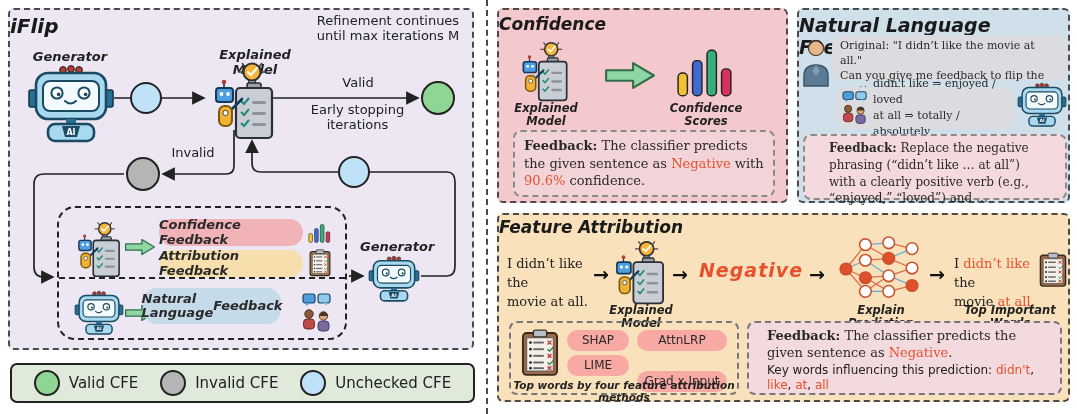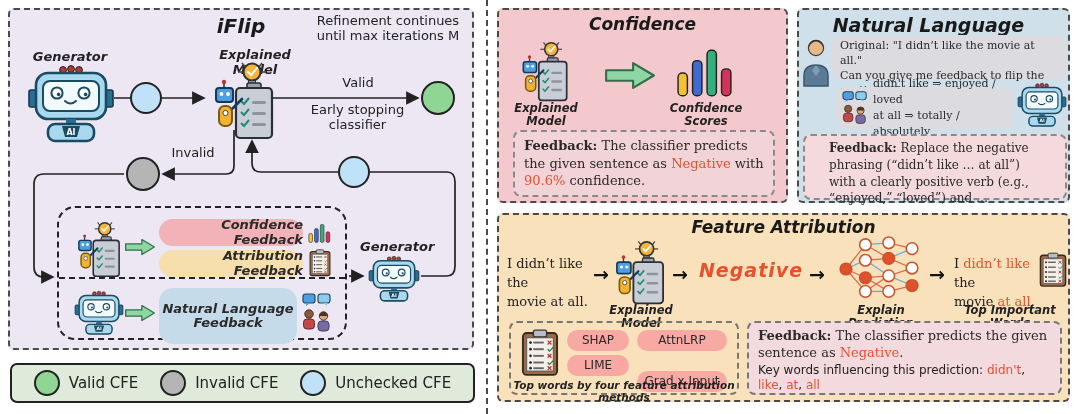--- a/index.html
+++ b/index.html
@@ -1,25 +1,25 @@
 <!DOCTYPE html>
 <html><head>
 <meta charset="utf-8">
 <style>
   html,body{margin:0;padding:0;background:#fff;}
   .canvas{position:relative;width:1077px;height:414px;background:#fff;
           font-family:"DejaVu Sans",sans-serif;color:#222;overflow:hidden;}
   .a{position:absolute;}
   .panel{position:absolute;border:2px dashed #4a4a4a;border-radius:6px;box-sizing:border-box;}
-  .ttl{font-weight:bold;font-style:italic;text-align:center;color:#1a1a1a;}
+  .ttl{font-weight:bold;font-style:italic;color:#1a1a1a;}
   .lbl{font-size:13px;text-align:center;line-height:1.15;color:#222;}
   .serif{font-family:"DejaVu Serif",serif;}
   .orange{color:#e8502e;}
   .pill{position:absolute;border-radius:14px;display:flex;align-items:center;justify-content:center;
-        font-weight:bold;font-style:italic;font-size:13px;text-align:right;line-height:1.1;color:#2a2a2a;}
+        font-weight:bold;font-style:italic;font-size:13px;text-align:left;line-height:1.1;color:#2a2a2a;}
   .pill-pink{background:#f1b3b8;}
   .pill-yellow{background:#f6dfad;}
   .pill-blue{background:#c6dbe9;}
   .pill-salmon{background:#f8a9a4;border-radius:11px;font-style:normal;font-weight:normal;font-size:12px;}
   .innerbox{position:absolute;border:2px dashed #8a8a8a;border-radius:8px;box-sizing:border-box;}
   .left-panel{left:8px;top:8px;width:466px;height:342px;background:#ece7f3;}
   .legend{left:10px;top:363px;width:465px;height:40px;background:#dfeadb;border:2px solid #222;
           border-radius:7px;display:flex;align-items:center;justify-content:space-evenly;box-sizing:border-box;}
   .legend-item{display:flex;align-items:center;gap:9px;}
   .legend-dot{width:26px;height:26px;border-radius:50%;border:2px solid #222;box-sizing:border-box;}
@@ -213,21 +213,21 @@
       </svg>
 
     <div class="a lbl" style="left:185px;top:38px;width:120px;font-weight:bold;font-style:italic">Explained Model</div>
     <svg class="a" style="left:202px;top:50px" width="64" height="80">
         <use href="#sym-em"></use>
       </svg>
 
     <div class="a lbl" style="left:292px;top:66px;width:112px">Valid</div>
     <div class="a lbl" style="left:290px;top:93px;width:115px">
       <div>Early stopping</div>
-      <div>classifier</div>
+      <div>iterations</div>
     </div>
 
     <div class="a lbl" style="left:152px;top:136px;width:62px">Invalid</div>
 
     <div class="a" style="left:47px;top:196px;width:290px;height:134px;border:2px dashed #222;border-radius:18px;box-sizing:border-box">
       <div class="dash-divider" style="top:69px"></div>
 
       <svg class="a" style="left:17px;top:12px" width="46" height="58">
           <use href="#sym-em"></use>
         </svg>
@@ -242,21 +242,21 @@
       <svg class="a" style="left:250px;top:41px" width="22" height="28">
           <use href="#sym-clipboard"></use>
         </svg>
 
       <svg class="a" style="left:15px;top:82px" width="50" height="46">
           <use href="#sym-robot"></use>
         </svg>
       <svg class="a" style="left:66px;top:96px" width="30" height="18">
           <use href="#sym-greenarrow"></use>
         </svg>
-      <div class="pill pill-blue" style="left:100px;top:80px;width:138px;height:56px;flex-direction:column">
+      <div class="pill pill-blue" style="left:84px;top:80px;width:138px;height:36px;flex-direction:row">
         <div>Natural Language</div>
         <div>Feedback</div>
       </div>
       <svg class="a" style="left:243px;top:84px" width="30" height="42">
           <use href="#sym-chat"></use>
         </svg>
     </div>
 
     <div class="a lbl" style="left:350px;top:230px;width:72px;font-weight:bold;font-style:italic">Generator</div>
     <svg class="a" style="left:358px;top:245px" width="52" height="48">
@@ -366,21 +366,21 @@
       <svg class="a" style="left:10px;top:6px" width="38" height="48">
           <use href="#sym-clipboard"></use>
         </svg>
       <div class="pill pill-salmon" style="left:56px;top:7px;width:62px;height:21px">SHAP</div>
       <div class="pill pill-salmon" style="left:126px;top:7px;width:90px;height:21px">AttnLRP</div>
       <div class="pill pill-salmon" style="left:56px;top:32px;width:62px;height:21px">LIME</div>
       <div class="pill pill-salmon" style="left:126px;top:48px;width:90px;height:21px">Grad x Input</div>
       <div class="a lbl" style="left:2px;top:56px;width:222px;font-weight:bold;font-style:italic;font-size:10.5px">Top words by four feature attribution methods</div>
     </div>
 
-    <div class="innerbox" style="left:248px;top:106px;width:315px;height:74px;background:#f3dade;border-color:#777;padding:5px 9px">
+    <div class="innerbox" style="left:248px;top:106px;width:315px;height:74px;background:#f3dade;border-color:#777;padding:5px 18px">
       <div class="fb-text" style="font-size:13px;line-height:1.3">
         <b>Feedback:</b><span> The classifier predicts the given sentence as </span><span class="orange">Negative</span><span>.</span>
       </div>
       <div style="font-size:12px;line-height:1.3;margin-top:1px">
         <span>Key words influencing this prediction: </span><span class="orange">didn't</span><span>, </span><span class="orange">like</span><span>, </span><span class="orange">at</span><span>, </span><span class="orange">all</span>
       </div>
     </div>
   </div>
 
 </div>

